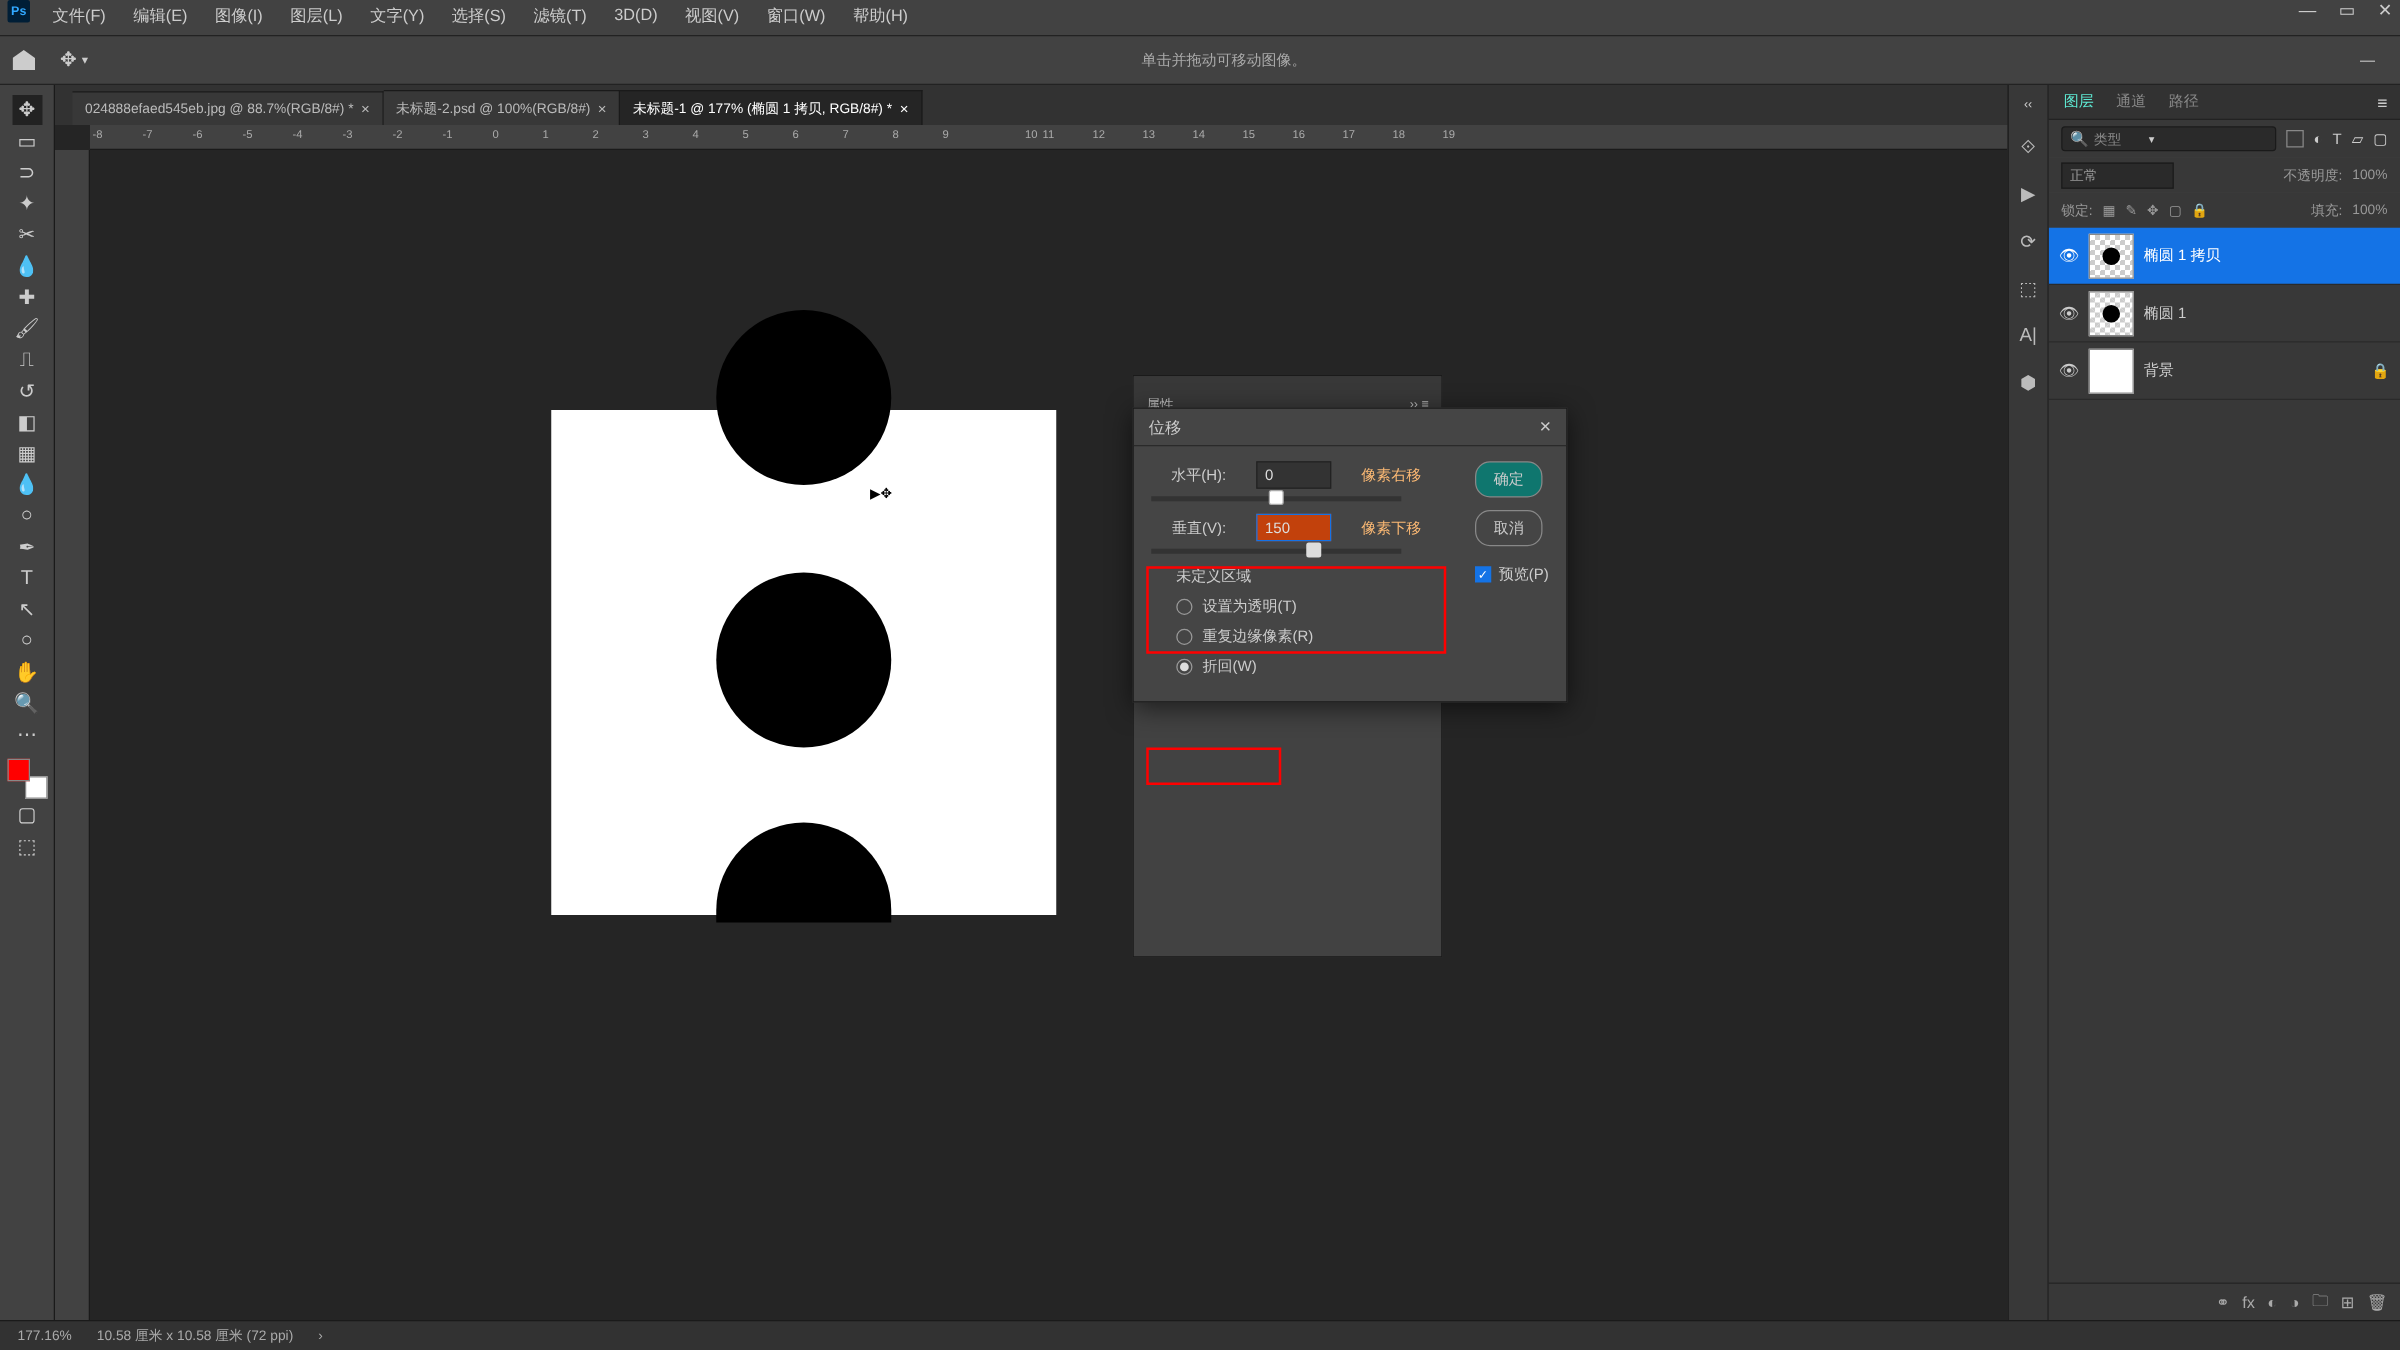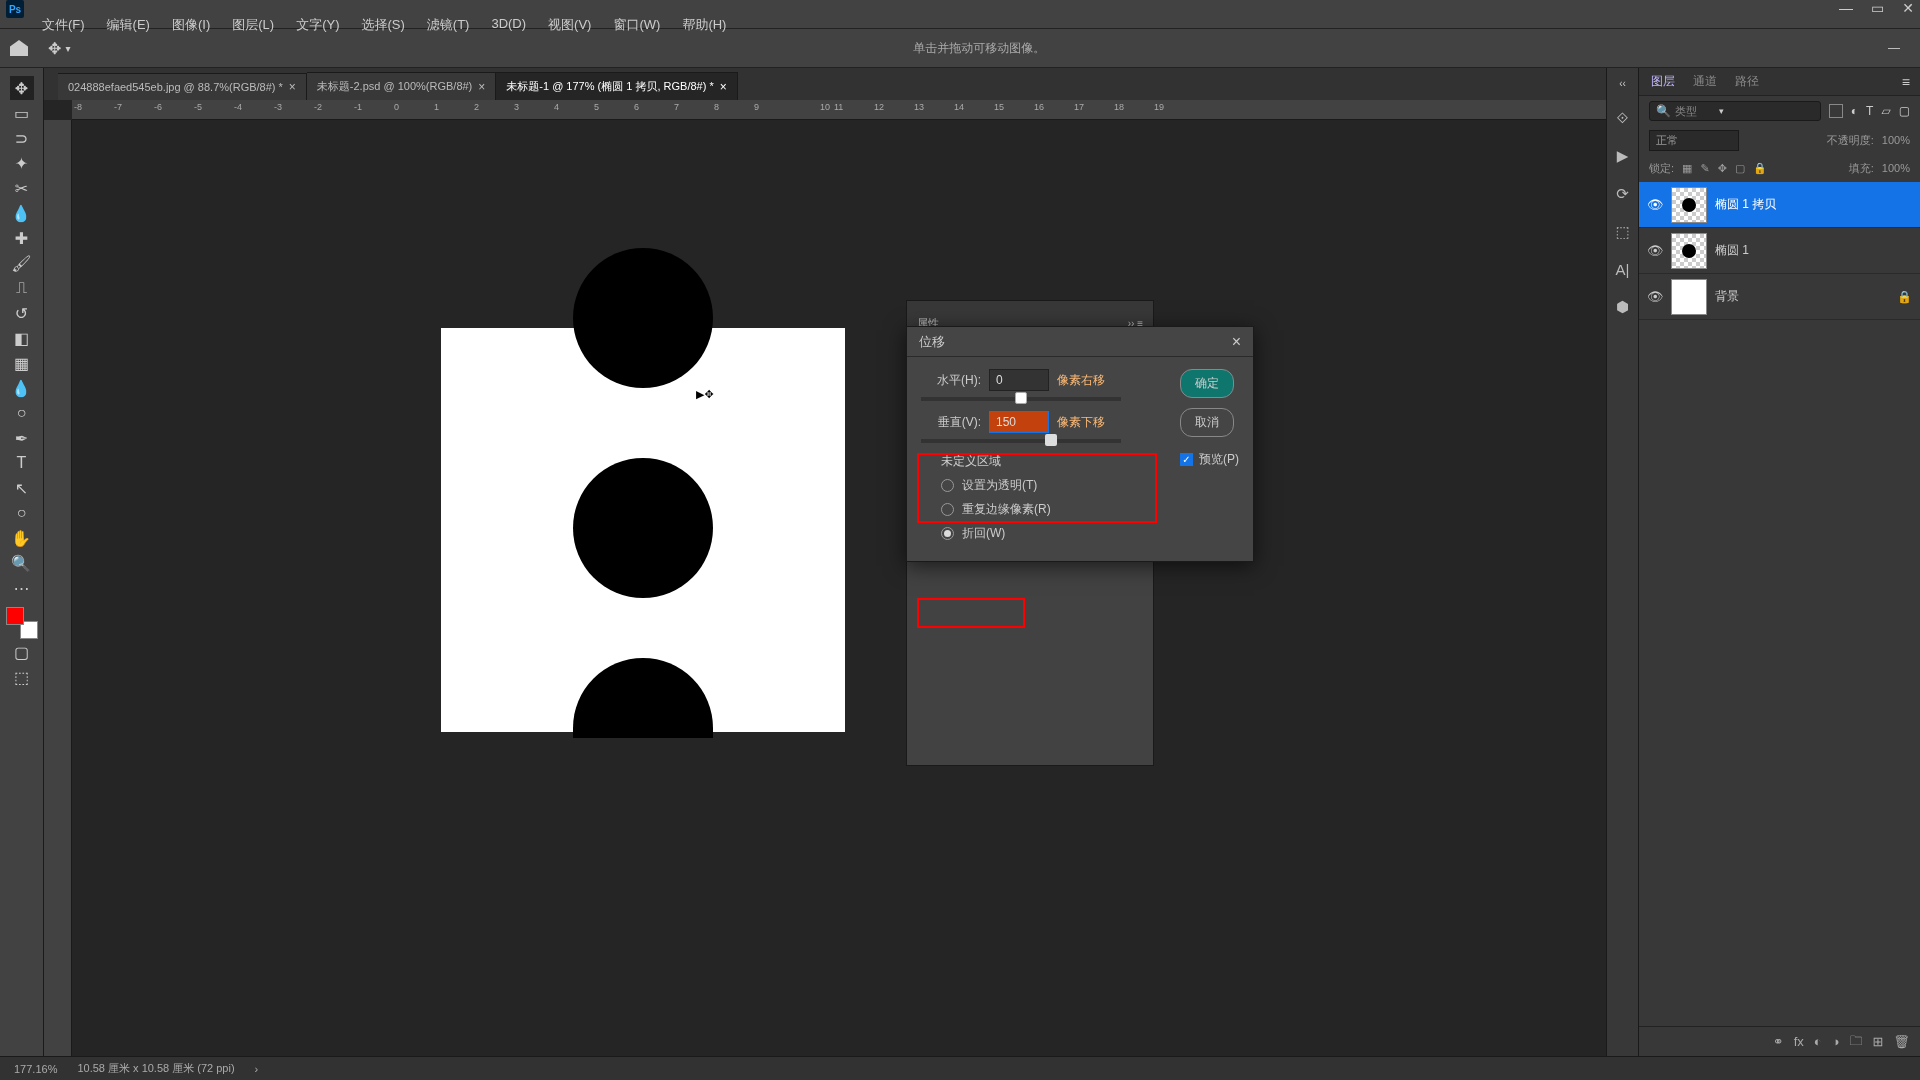--- a/index.html
+++ b/index.html
@@ -1,20 +1,20 @@
 <!DOCTYPE html>
 <html><head>
 <meta charset="utf-8">
 <style>
 *{margin:0;padding:0;box-sizing:border-box;font-family:"Microsoft YaHei",sans-serif;user-select:none}
 body{background:#323232;color:#ccc;overflow:hidden;width:1920px;height:1080px;font-size:12px}
 .titlebar{height:28px;background:#424242;display:flex;padding:0 6px}
 .ps-icon{width:18px;height:18px;background:#001e36;color:#31a8ff;display:flex;align-items:center;justify-content:center;font-size:10px;font-weight:bold;border-radius:2px;margin-right:10px}
 .menu{display:flex;gap:6px}
-.menu span{padding:16px 8px;cursor:pointer;font-size:13px}
+.menu span{padding:4px 8px;cursor:pointer;font-size:13px}
 .win-controls{margin-left:auto;display:flex;gap:18px;font-size:14px}
 .optbar{height:40px;background:#424242;display:flex;align-items:center;padding:0 10px;border-top:1px solid #222;border-bottom:1px solid #222}
 .home-icon{width:18px;height:16px;background:#ccc;clip-path:polygon(50% 0,100% 40%,100% 100%,0 100%,0 40%)}
 .move-tool-opt{margin-left:20px;font-size:16px}
 .hint{margin-left:auto;margin-right:auto;color:#aaa;font-size:12px}
 .main{display:flex;height:calc(100% - 28px - 40px - 24px)}
 .toolbox{width:44px;background:#424242;display:flex;flex-direction:column;align-items:center;padding-top:8px;gap:1px;border-right:1px solid #1a1a1a}
 .tool{width:24px;height:24px;display:flex;align-items:center;justify-content:center;font-size:16px;cursor:pointer;color:#ccc}
 .tool.active{background:#222}
 .swatches{margin-top:6px;position:relative;width:32px;height:32px}
@@ -33,21 +33,21 @@
 .circle{position:absolute;width:140px;height:140px;background:#000;border-radius:50%;left:132px}
 .c1{top:-80px}
 .c2{top:130px}
 .c3{top:330px;height:80px;border-radius:70px 70px 0 0}
 .cursor{position:absolute;left:652px;top:288px;font-size:11px;color:#000}
 .right-panels{width:282px;background:#424242;display:flex;flex-direction:column;border-left:1px solid #1a1a1a}
 .collapsed-strip{width:32px;background:#383838;display:flex;flex-direction:column;align-items:center;padding-top:10px;gap:20px;border-left:1px solid #1a1a1a}
 .side-wrapper{display:flex}
 .panel-tabs{height:28px;display:flex;align-items:center;padding:0 10px;gap:14px;border-bottom:1px solid #222;background:#323232}
 .panel-tab{font-size:12px;color:#888;cursor:pointer;padding:4px 2px}
-.panel-tab.active{color:#c4b5fd}
+.panel-tab.active{color:#5eead4}
 .panel-menu{margin-left:auto;font-size:14px}
 .filter-row{height:30px;display:flex;align-items:center;padding:0 10px;gap:8px;background:#383838}
 .search-wrap{display:flex;align-items:center;flex:1;background:#2a2a2a;border:1px solid #1a1a1a;border-radius:3px;padding:2px 6px;gap:4px}
 .search-wrap input{background:transparent;border:none;color:#888;font-size:11px;width:40px;outline:none}
 .filter-ic{width:14px;height:14px;border:1px solid #888;display:inline-block}
 .blend-row{height:28px;display:flex;align-items:center;padding:0 10px;gap:8px;background:#383838;font-size:11px;color:#999}
 .blend-select{background:#2a2a2a;border:1px solid #1a1a1a;padding:2px 6px;flex:1;max-width:90px}
 .lock-row{height:28px;display:flex;align-items:center;padding:0 10px;gap:8px;background:#383838;font-size:11px;color:#999}
 .layers-list{flex:1;background:#383838;overflow-y:auto}
 .layer{height:46px;display:flex;align-items:center;padding:0 8px;gap:8px;border-bottom:1px solid #2a2a2a;cursor:pointer}
@@ -57,21 +57,21 @@
 .thumb.checker{background-image:linear-gradient(45deg,#ccc 25%,transparent 25%),linear-gradient(-45deg,#ccc 25%,transparent 25%),linear-gradient(45deg,transparent 75%,#ccc 75%),linear-gradient(-45deg,transparent 75%,#ccc 75%);background-size:8px 8px;background-position:0 0,0 4px,4px -4px,-4px 0}
 .thumb .dot{width:14px;height:14px;background:#000;border-radius:50%}
 .layer-bottom{height:30px;display:flex;align-items:center;justify-content:flex-end;padding:0 10px;gap:10px;background:#383838;border-top:1px solid #222;color:#aaa;font-size:13px}
 .statusbar{height:24px;background:#323232;display:flex;align-items:center;padding:0 14px;font-size:11px;color:#aaa;border-top:1px solid #1a1a1a;gap:20px}
 .dialog-prop{position:absolute;left:906px;top:300px;width:248px;background:#424242;border:1px solid #1a1a1a}
 .dialog-prop-hdr{height:44px;display:flex;align-items:center;padding:0 10px;font-size:11px;background:#383838;color:#bbb}
 .dialog-offset{position:absolute;left:906px;top:326px;width:348px;background:#454545;box-shadow:0 4px 20px rgba(0,0,0,.6);border:1px solid #1a1a1a}
 .dlg-title{height:30px;display:flex;align-items:center;padding:0 12px;font-size:13px;border-bottom:1px solid #2a2a2a}
 .dlg-title .close{margin-left:auto;font-size:16px;cursor:pointer}
 .dlg-body{padding:12px 14px;position:relative}
-.dlg-row{display:flex;align-items:center;gap:8px;margin-bottom:6px;font-size:12px}
+.dlg-row{display:flex;align-items:center;gap:24px;margin-bottom:6px;font-size:12px}
 .dlg-row label{width:60px;text-align:right}
 .dlg-input{width:60px;background:#333;border:1px solid #222;color:#ddd;padding:3px 6px;font-size:12px}
 .dlg-input.hl{border:1px solid #1473e6;background:#c2410c}
 .unit{color:#fdba74}
 .slider{height:4px;background:#333;margin:4px 0 10px 0;position:relative}
 .slider .thumb-s{position:absolute;top:-5px;width:12px;height:12px;background:#ddd;border-radius:2px;transform:translateX(-50%)}
 .btn{width:54px;padding:5px 0;text-align:center;border:1px solid #888;border-radius:12px;cursor:pointer;font-size:12px}
 .btn.primary{background:#0f766e}
 .side-buttons{position:absolute;right:14px;top:12px;display:flex;flex-direction:column;gap:10px}
 .checkbox-row{display:flex;align-items:center;gap:6px;font-size:12px;margin-top:4px}

